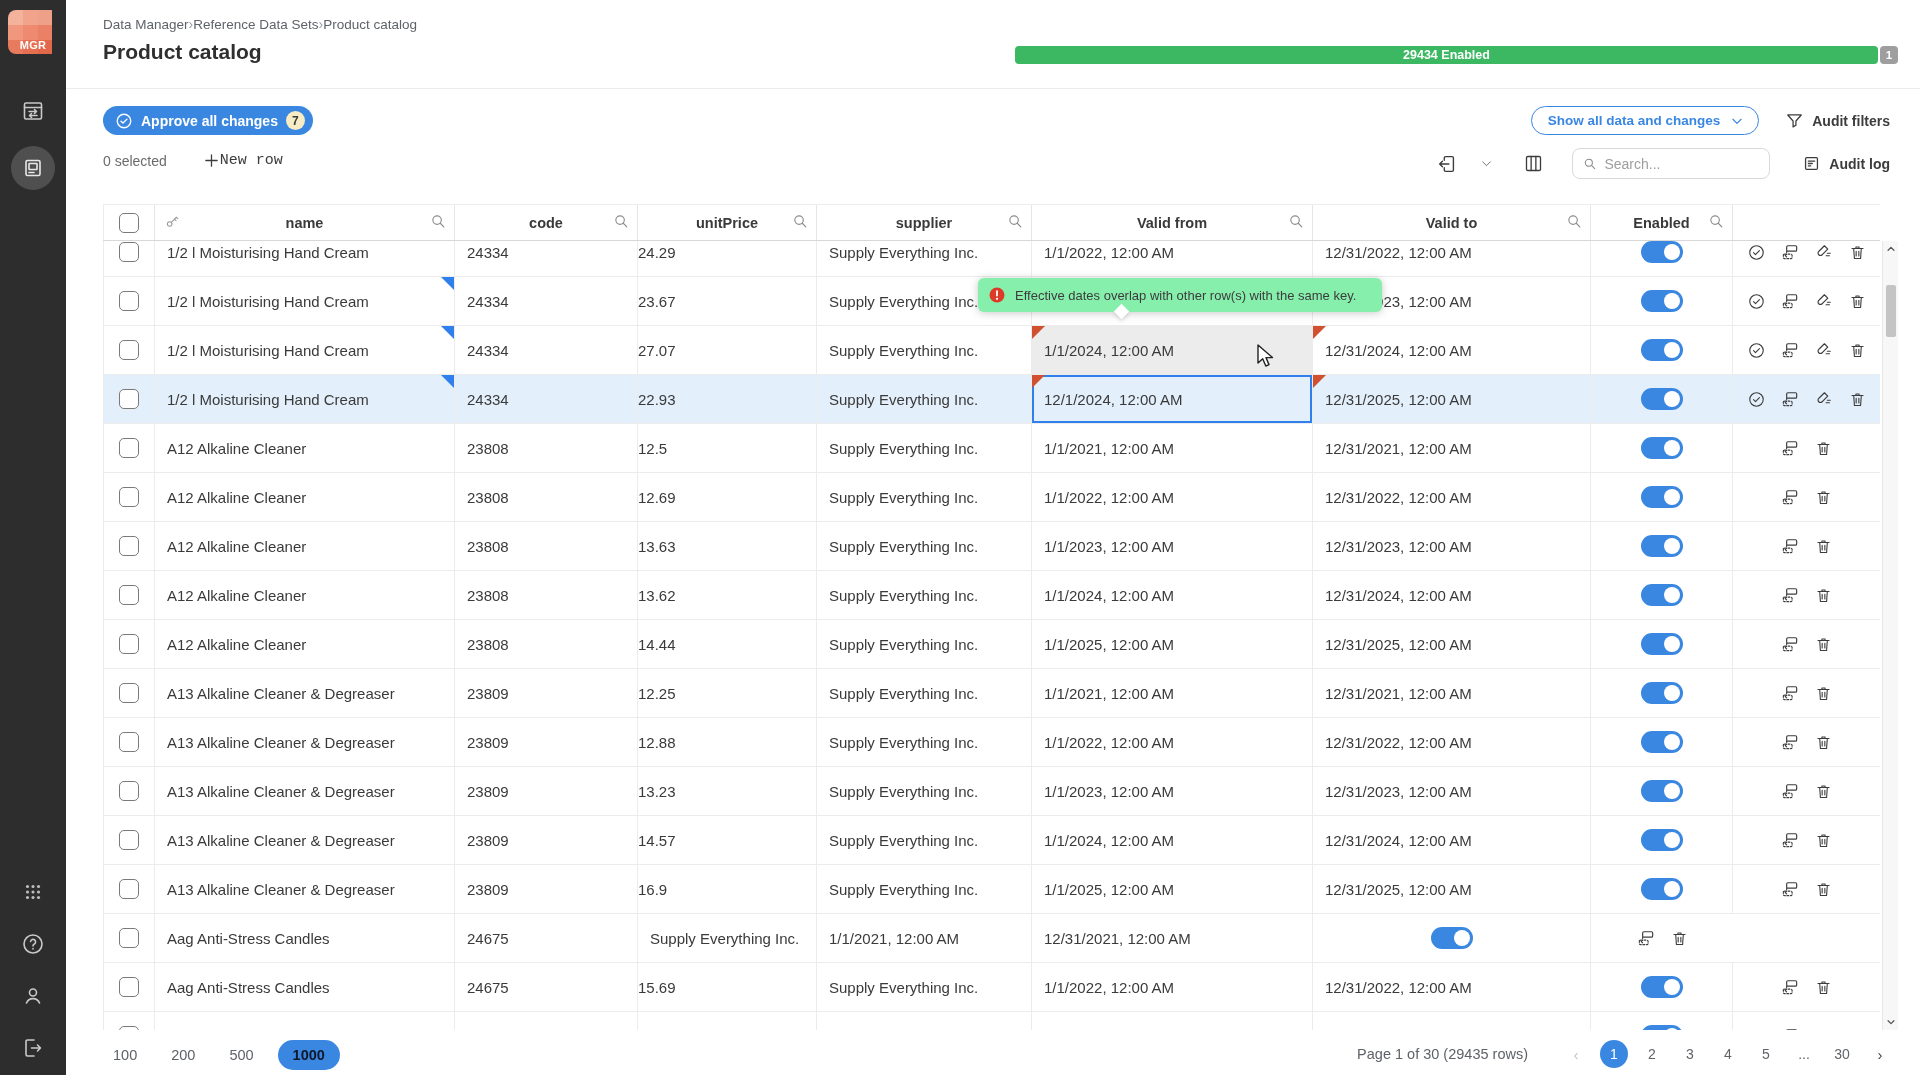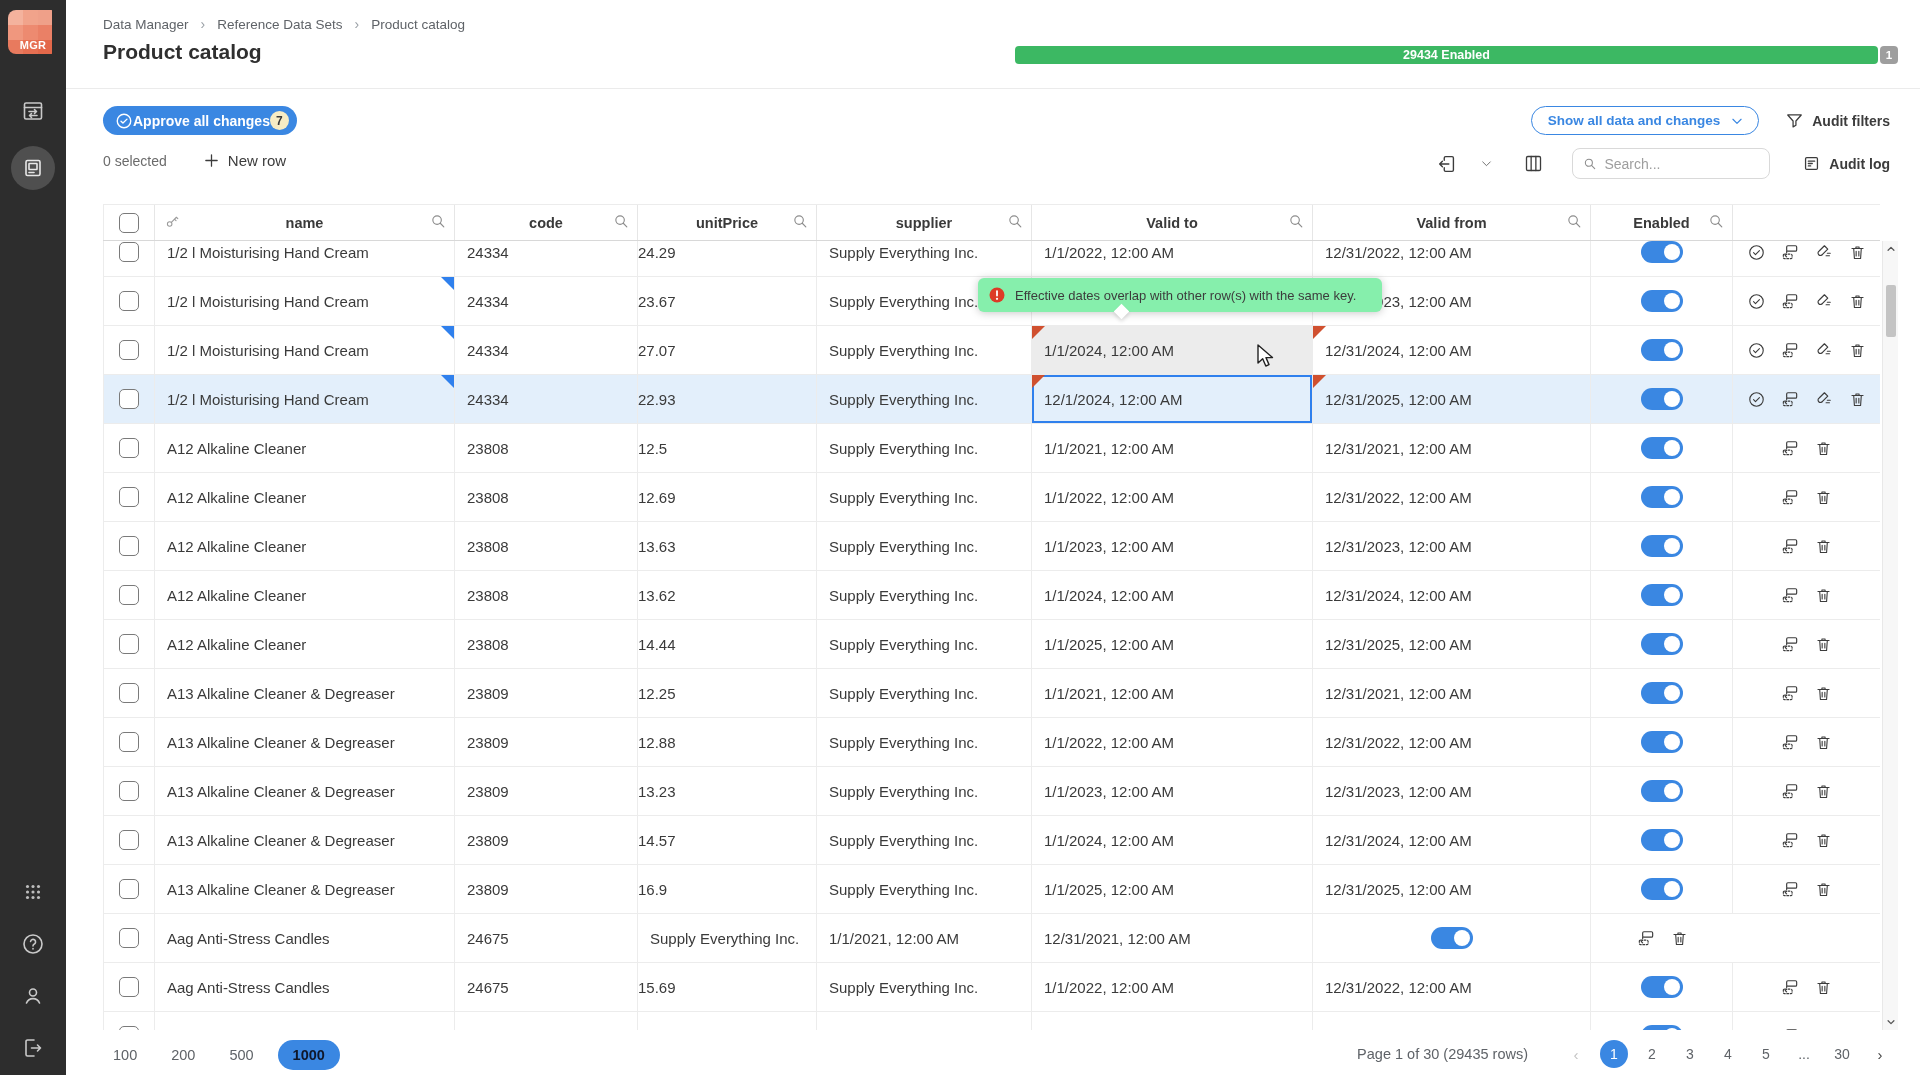--- a/index.html
+++ b/index.html
@@ -12,49 +12,49 @@
              display:flex; flex-direction:column; align-items:center; }
   .logo { position:relative; width:51px; height:44px; margin-top:10px; border-radius:8px; overflow:hidden; cursor:pointer; }
   .logo-txt { position:absolute; left:0; right:0; bottom:3px; text-align:center; color:#fff; font-size:11px; font-weight:bold; letter-spacing:.3px; }
   .side-ico { width:26px; height:26px; display:flex; align-items:center; justify-content:center; cursor:pointer; }
   .side-ico svg { stroke:#c9c9c9; fill:none; stroke-width:1.6; stroke-linecap:round; stroke-linejoin:round; }
   .nav-top { margin-top:44px; display:flex; flex-direction:column; align-items:center; gap:22px; }
   .active-circle { width:44px; height:44px; border-radius:50%; background:#4f4f4f; display:flex; align-items:center; justify-content:center; cursor:pointer; }
   .nav-bottom { position:absolute; bottom:14px; left:0; right:0; display:flex; flex-direction:column; align-items:center; gap:26px; }
 
   
-  .breadcrumb { position:absolute; left:103px; top:16px; font-size:13.5px; color:#5f6368; display:flex; gap:12px; align-items:center; }
+  .breadcrumb { position:absolute; left:103px; top:16px; font-size:13.5px; color:#5f6368; display:flex; gap:0; align-items:center; }
   .crumb { cursor:pointer; }
   .crumb-sep { color:#9aa0a6; font-size:14px; }
   .page-title { position:absolute; left:103px; top:40px; font-size:21px; font-weight:bold; color:#2f2f2f; }
   .hdr-divider { position:absolute; left:66px; top:88px; right:0; height:1px; background:#ebebeb; }
 
   .status-bar { position:absolute; left:1015px; top:46px; width:884px; height:18px; display:flex; }
   .status-green { width:863px; background:#3cb863; border-radius:4px; color:#fff; font-size:12.5px; font-weight:bold;
                   display:flex; align-items:center; justify-content:center; }
   .status-gray { width:18px; margin-left:2px; background:#9e9e9e; border-radius:4px; color:#fff; font-size:11.5px; font-weight:bold;
                  display:flex; align-items:center; justify-content:center; }
 
   
   .approve-btn { position:absolute; left:103px; top:106px; height:29px; background:#3a87e2; border:none; border-radius:15px;
-                 color:#fff; font-size:14px; font-weight:bold; display:flex; align-items:center; padding:0 8px 0 12px; cursor:pointer;
+                 color:#fff; font-size:14px; font-weight:bold; display:flex; align-items:center; gap:8px; padding:0 8px 0 12px; cursor:pointer;
                  font-family:"Liberation Sans", sans-serif; }
   .approve-badge { background:#f7ecc4; color:#3a3a3a; font-size:12px; font-weight:bold; width:19px; height:19px; border-radius:50%;
                    display:flex; align-items:center; justify-content:center; }
   .right-top { position:absolute; right:30px; top:106px; display:flex; align-items:center; gap:26px; }
   .show-all { height:29px; border:1.5px solid #3a87e2; border-radius:15px; background:#fff; color:#3a87e2; font-size:13.5px; font-weight:bold;
               display:flex; align-items:center; gap:10px; padding:0 14px 0 16px; cursor:pointer; font-family:"Liberation Sans", sans-serif; }
   .txt-btn { display:flex; align-items:center; gap:8px; font-size:14px; font-weight:bold; color:#3c3c3c; cursor:pointer; background:none; border:none;
              font-family:"Liberation Sans", sans-serif; }
   .txt-btn svg { stroke:#3c3c3c; fill:none; stroke-width:1.6; stroke-linecap:round; stroke-linejoin:round; }
 
   .row2-left { position:absolute; left:103px; top:152px; display:flex; align-items:center; gap:36px; }
   .selected-label { font-size:14px; color:#6b6b6b; }
-  .new-row { display:flex; align-items:center; gap:8px; font-size:15px; color:#3c3c3c; cursor:pointer; background:none; border:none;
-             font-family:Liberation Sans, sans-serif; }
+  .new-row { display:flex; align-items:center; font-size:15px; color:#3c3c3c; cursor:pointer; background:none; border:none;
+             font-family:Liberation Mono, monospace; }
   .row2-right { position:absolute; right:30px; top:148px; display:flex; align-items:center; gap:22px; }
   .tool-ico { display:flex; align-items:center; cursor:pointer; }
   .tool-ico svg { stroke:#3c3c3c; fill:none; stroke-width:1.5; stroke-linecap:round; stroke-linejoin:round; }
   .search-box { width:198px; height:31px; border:1px solid #d9d9d9; border-radius:8px; display:flex; align-items:center; padding:0 10px; gap:7px; background:#fff; }
   .search-box input { border:none; outline:none; font-size:14px; width:100%; font-family:"Liberation Sans", sans-serif; color:#3a3a3a; }
   .search-box input::placeholder { color:#9e9e9e; }
 
   
   .grid-cols { display:grid; grid-template-columns:52px 300px 183px 179px 215px 281px 278px 142px 147px; }
   .thead { position:absolute; left:103px; top:204px; width:1777px; height:37px; border-top:1px solid #ececec; border-bottom:1px solid #d8d8d8; }
@@ -302,28 +302,28 @@
           </svg></span>
     </div>
     <div class="th">
       <span>supplier</span>
       <span class="mag"><svg width="17" height="17" viewBox="0 0 24 24" style="stroke:#8c8c8c;fill:none;stroke-width:1.6;stroke-linecap:round">
             <circle cx="10" cy="10" r="6"></circle>
             <path d="M14.5 14.5L19.5 19.5"></path>
           </svg></span>
     </div>
     <div class="th">
-      <span>Valid to</span>
+      <span>Valid from</span>
       <span class="mag"><svg width="17" height="17" viewBox="0 0 24 24" style="stroke:#8c8c8c;fill:none;stroke-width:1.6;stroke-linecap:round">
             <circle cx="10" cy="10" r="6"></circle>
             <path d="M14.5 14.5L19.5 19.5"></path>
           </svg></span>
     </div>
     <div class="th">
-      <span>Valid from</span>
+      <span>Valid to</span>
       <span class="mag"><svg width="17" height="17" viewBox="0 0 24 24" style="stroke:#8c8c8c;fill:none;stroke-width:1.6;stroke-linecap:round">
             <circle cx="10" cy="10" r="6"></circle>
             <path d="M14.5 14.5L19.5 19.5"></path>
           </svg></span>
     </div>
     <div class="th">
       <span>Enabled</span>
       <span class="mag"><svg width="17" height="17" viewBox="0 0 24 24" style="stroke:#8c8c8c;fill:none;stroke-width:1.6;stroke-linecap:round">
             <circle cx="10" cy="10" r="6"></circle>
             <path d="M14.5 14.5L19.5 19.5"></path>

